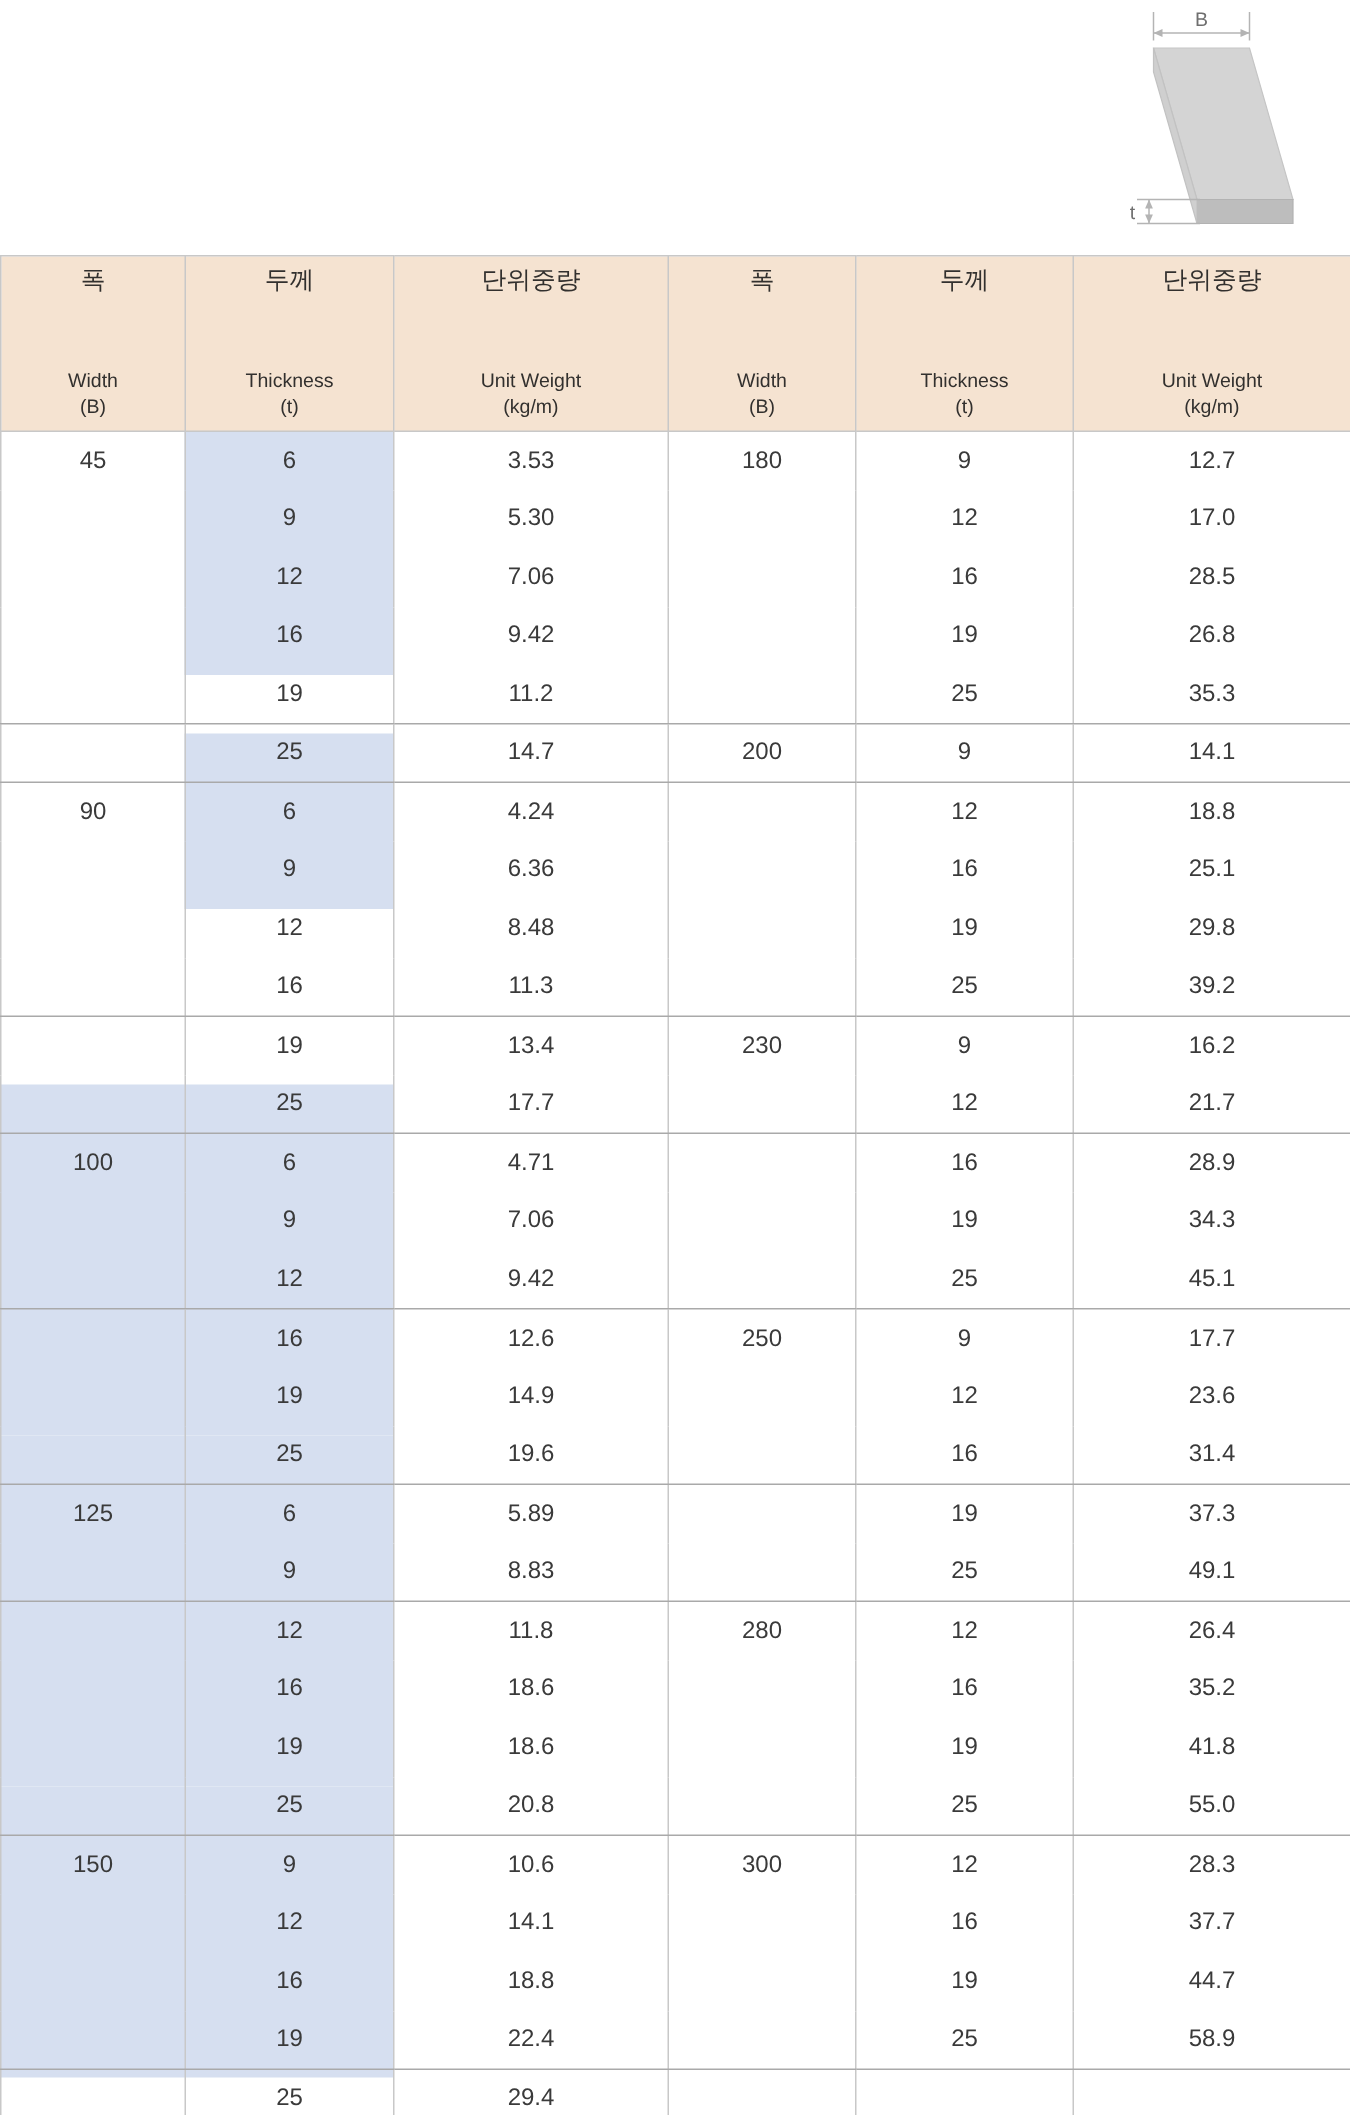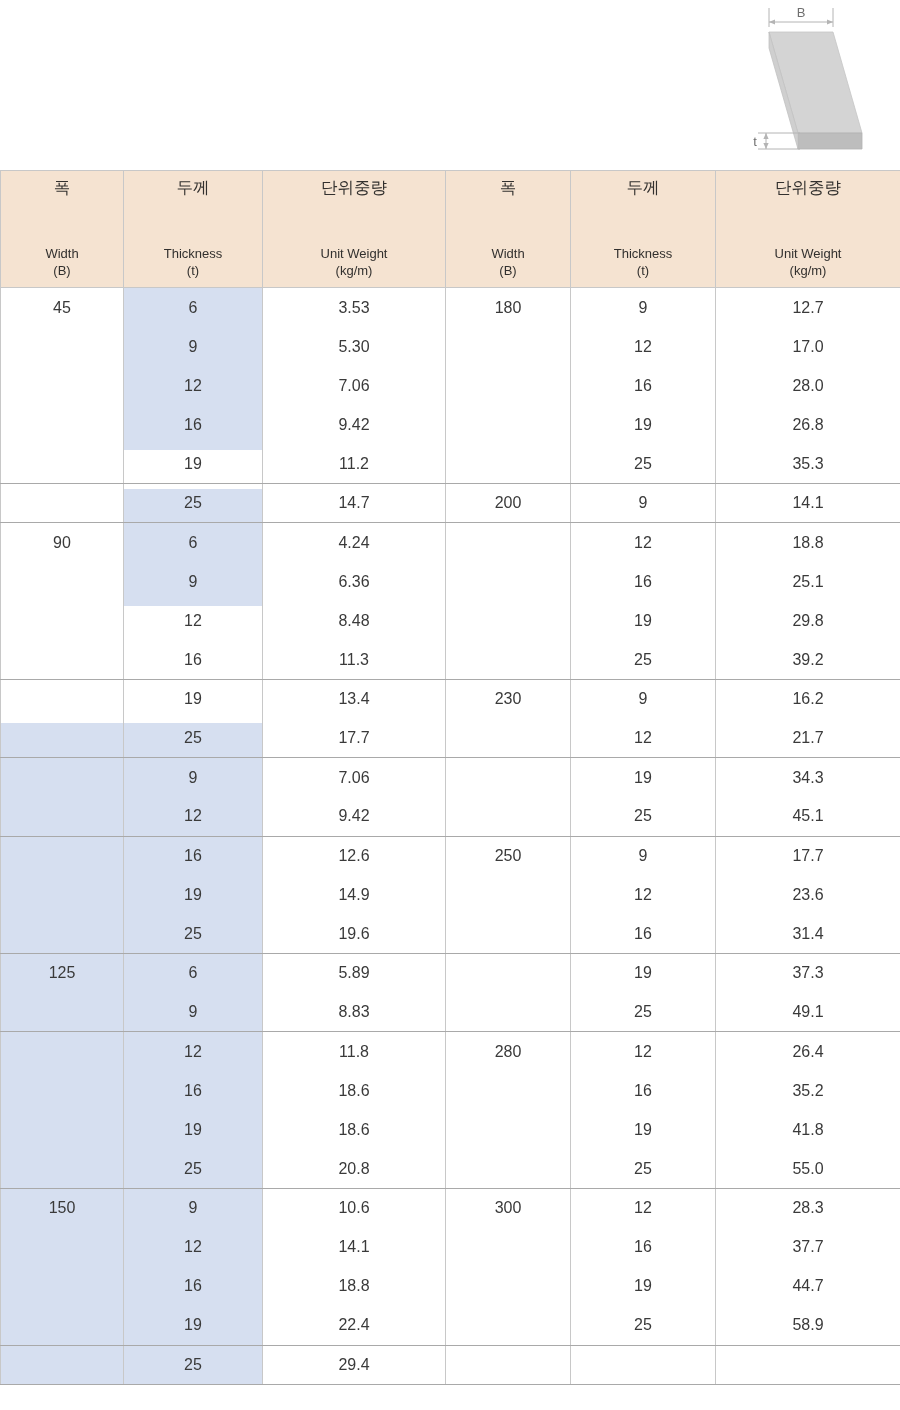--- a/index.html
+++ b/index.html
@@ -200,21 +200,21 @@
           <td></td>
           <td>12</td>
           <td class="weight">17.0</td>
         </tr>
         <tr>
           <td class="seethru"></td>
           <td class="seethru">12</td>
           <td class="weight">7.06</td>
           <td></td>
           <td>16</td>
-          <td class="weight">28.0</td>
+          <td class="weight">28.5</td>
         </tr>
         <tr>
           <td class="seethru"></td>
           <td class="seethru">16</td>
           <td class="weight">9.42</td>
           <td></td>
           <td>19</td>
           <td class="weight">26.8</td>
         </tr>
         <tr class="group-end">
@@ -275,20 +275,28 @@
         </tr>
         <tr class="group-end">
           <td class="seethru"></td>
           <td class="seethru">25</td>
           <td class="weight">17.7</td>
           <td></td>
           <td>12</td>
           <td class="weight">21.7</td>
         </tr>
         <tr>
+          <td class="seethru">100</td>
+          <td class="seethru">6</td>
+          <td class="weight">4.71</td>
+          <td></td>
+          <td>16</td>
+          <td class="weight">28.9</td>
+        </tr>
+        <tr>
           <td class="seethru"></td>
           <td class="seethru">9</td>
           <td class="weight">7.06</td>
           <td></td>
           <td>19</td>
           <td class="weight">34.3</td>
         </tr>
         <tr class="group-end">
           <td class="seethru"></td>
           <td class="seethru">12</td>

